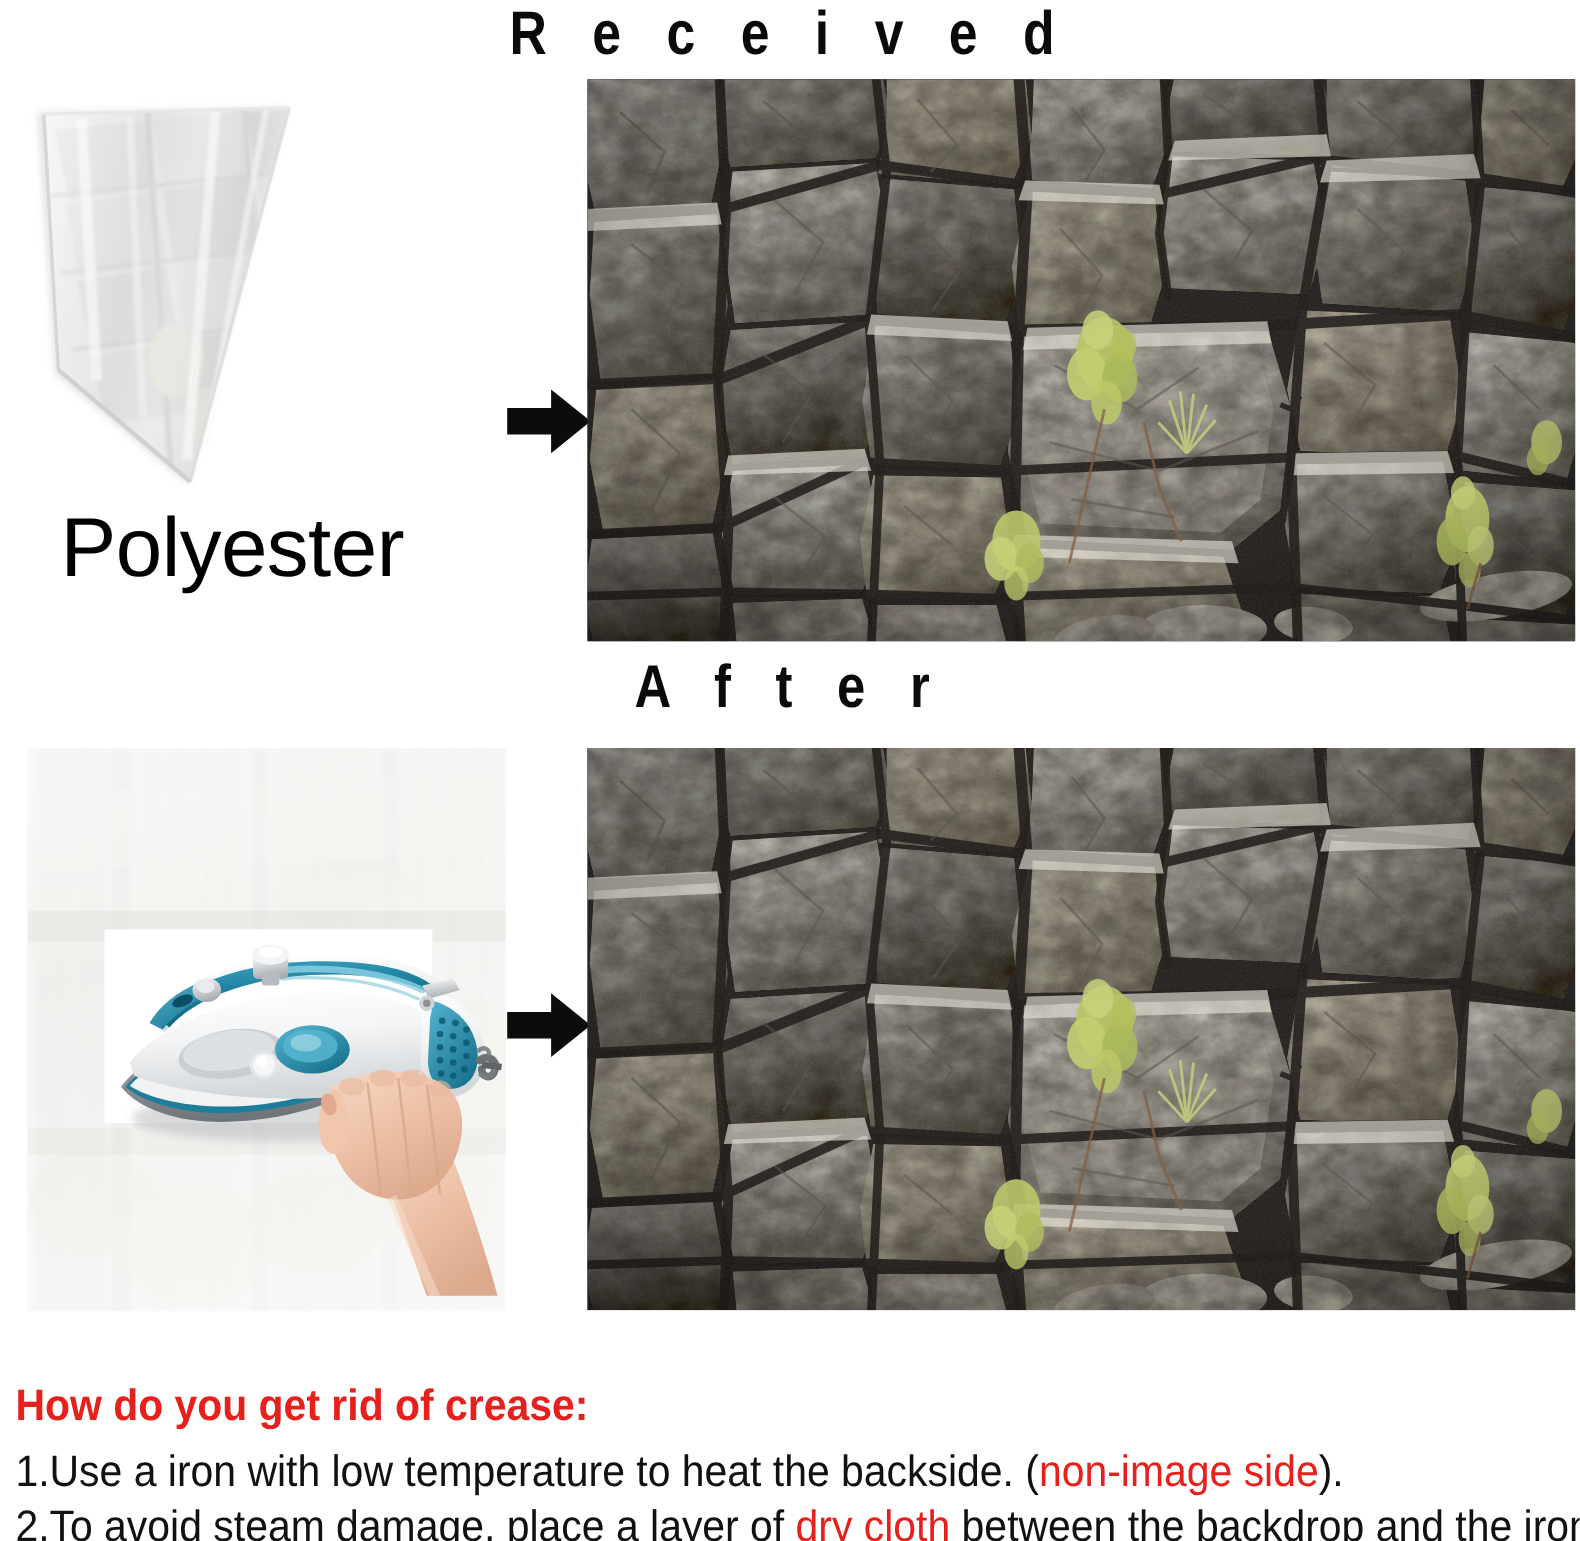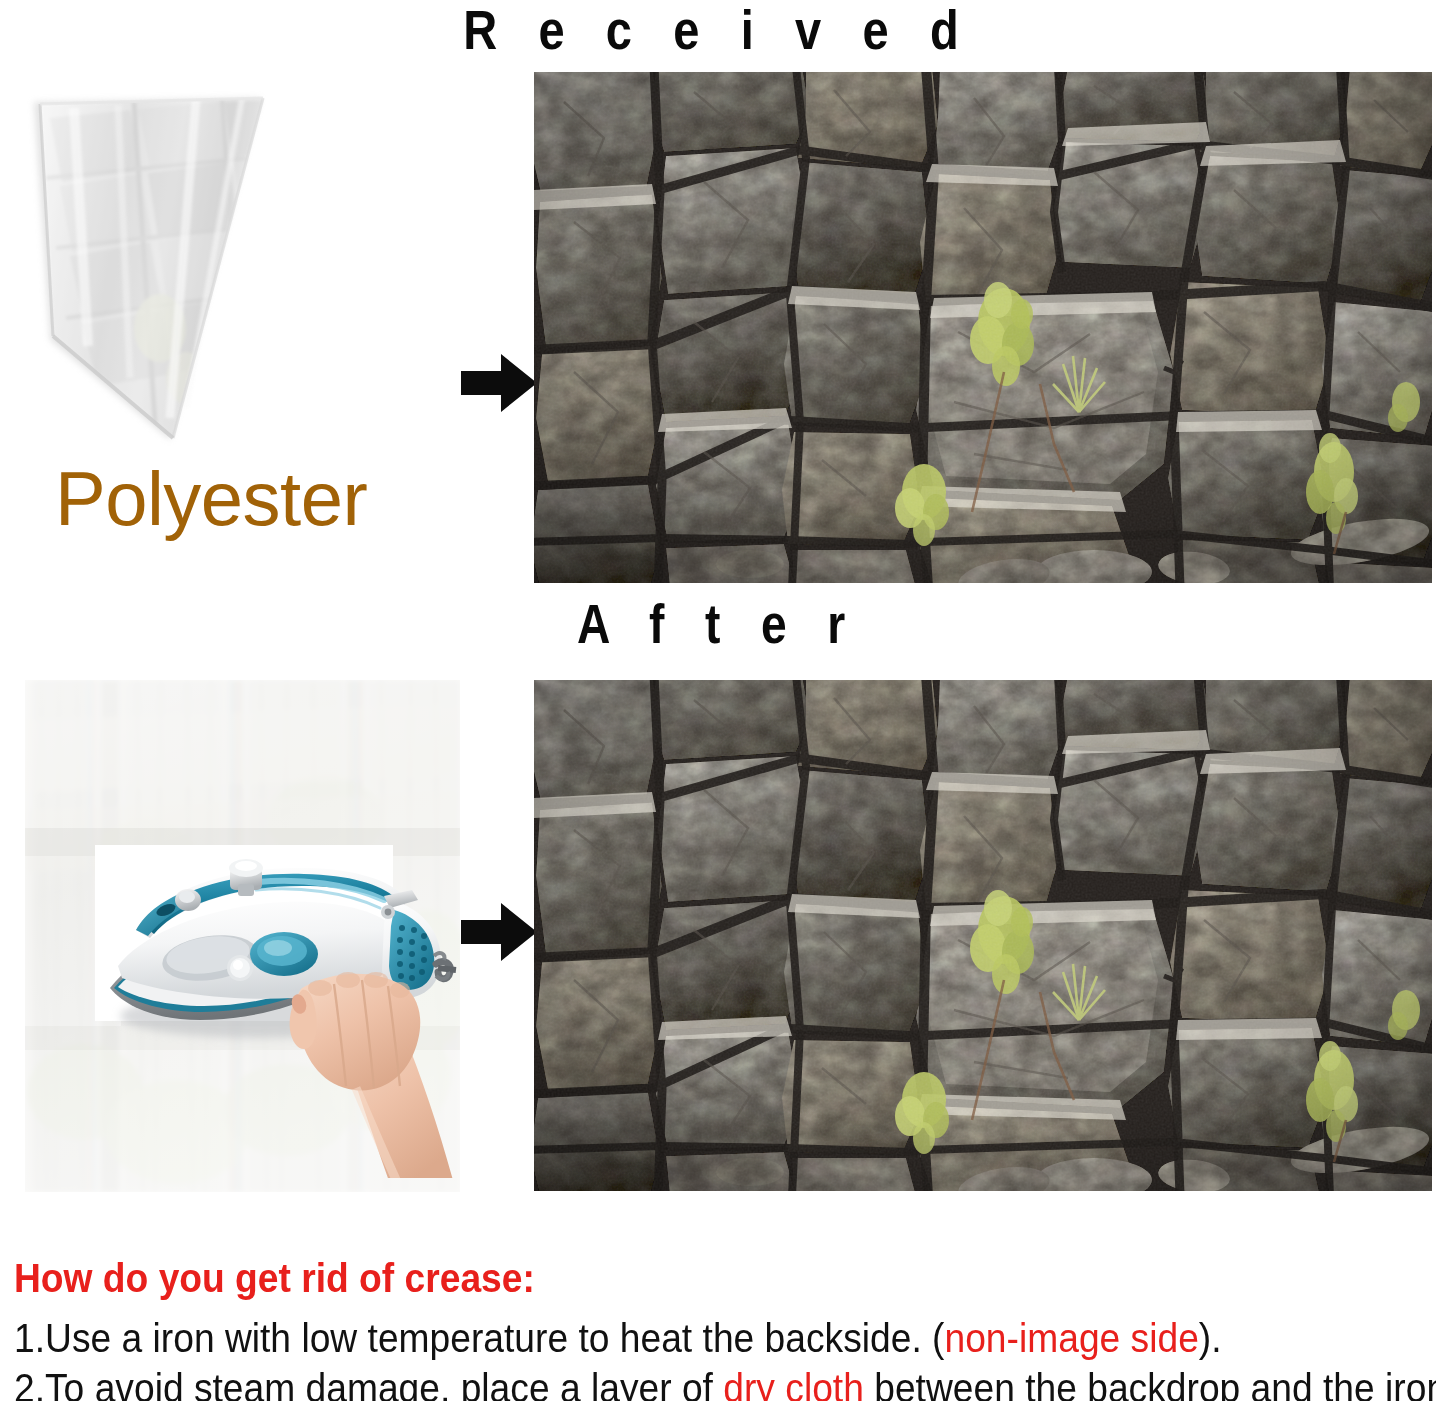--- a/index.html
+++ b/index.html
@@ -50,21 +50,21 @@
 
   
   #polyester-label {
     position: absolute;
     left: 55px;
     top: 461px;
     font-family: "Liberation Sans", sans-serif;
     font-weight: normal;
     font-size: 76px;
     line-height: 1;
-    color: #a16207;
+    color: #000000;
     letter-spacing: -0.5px;
     white-space: nowrap;
   }
 
   
   .arrow {
     position: absolute;
     display: block;
   }
   #arrow-top   { left: 461px; top: 352px; width: 76px; height: 62px; }

